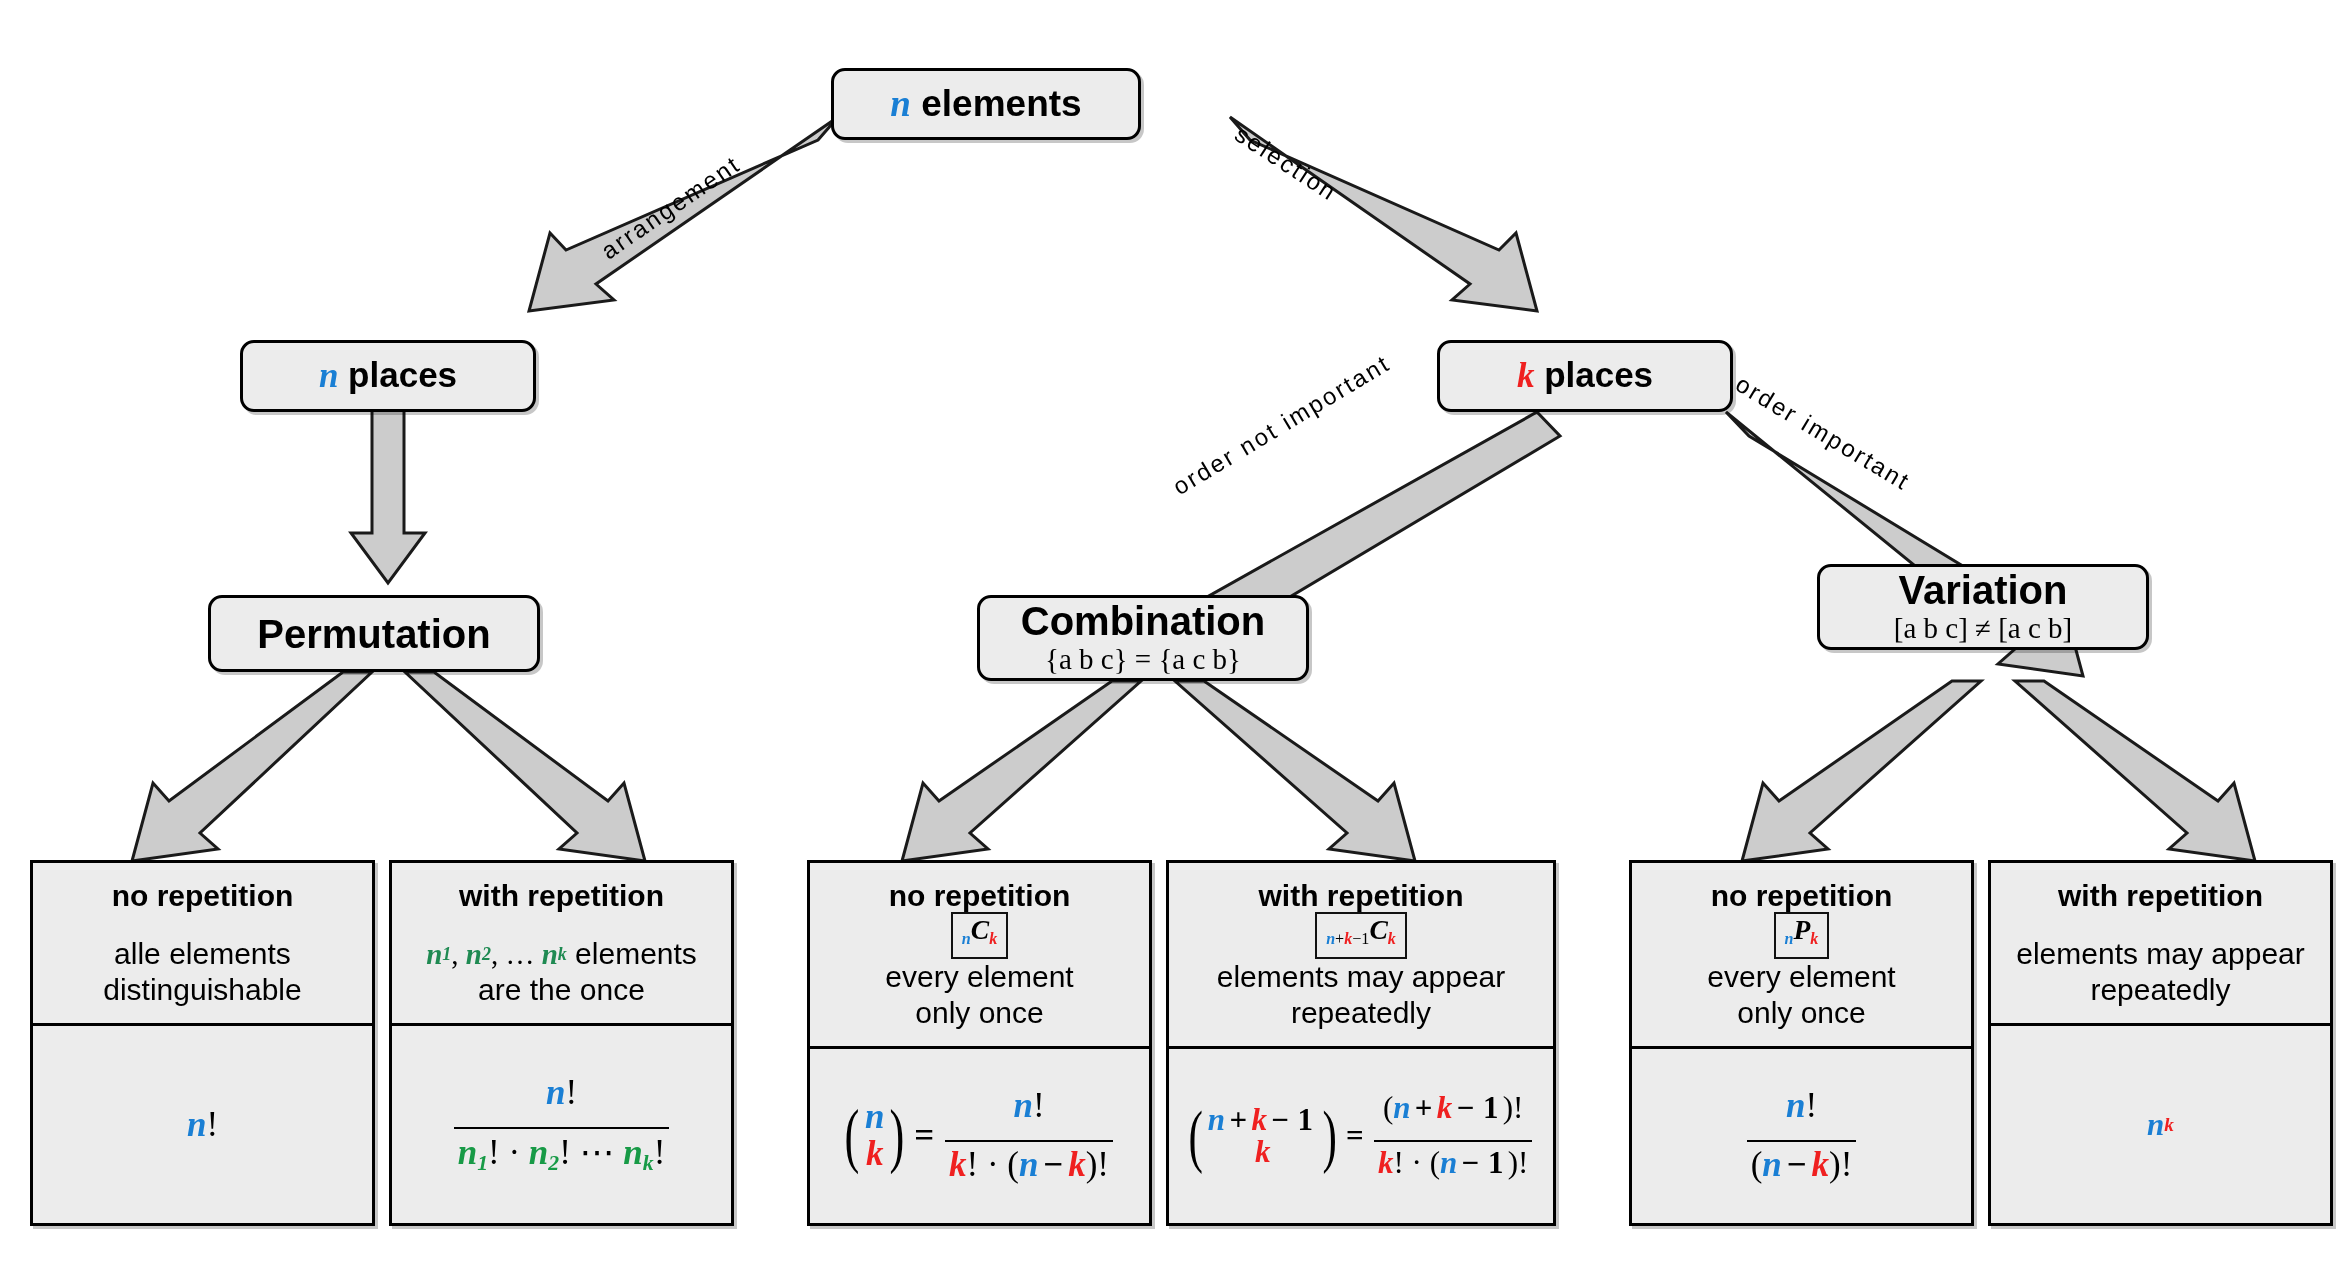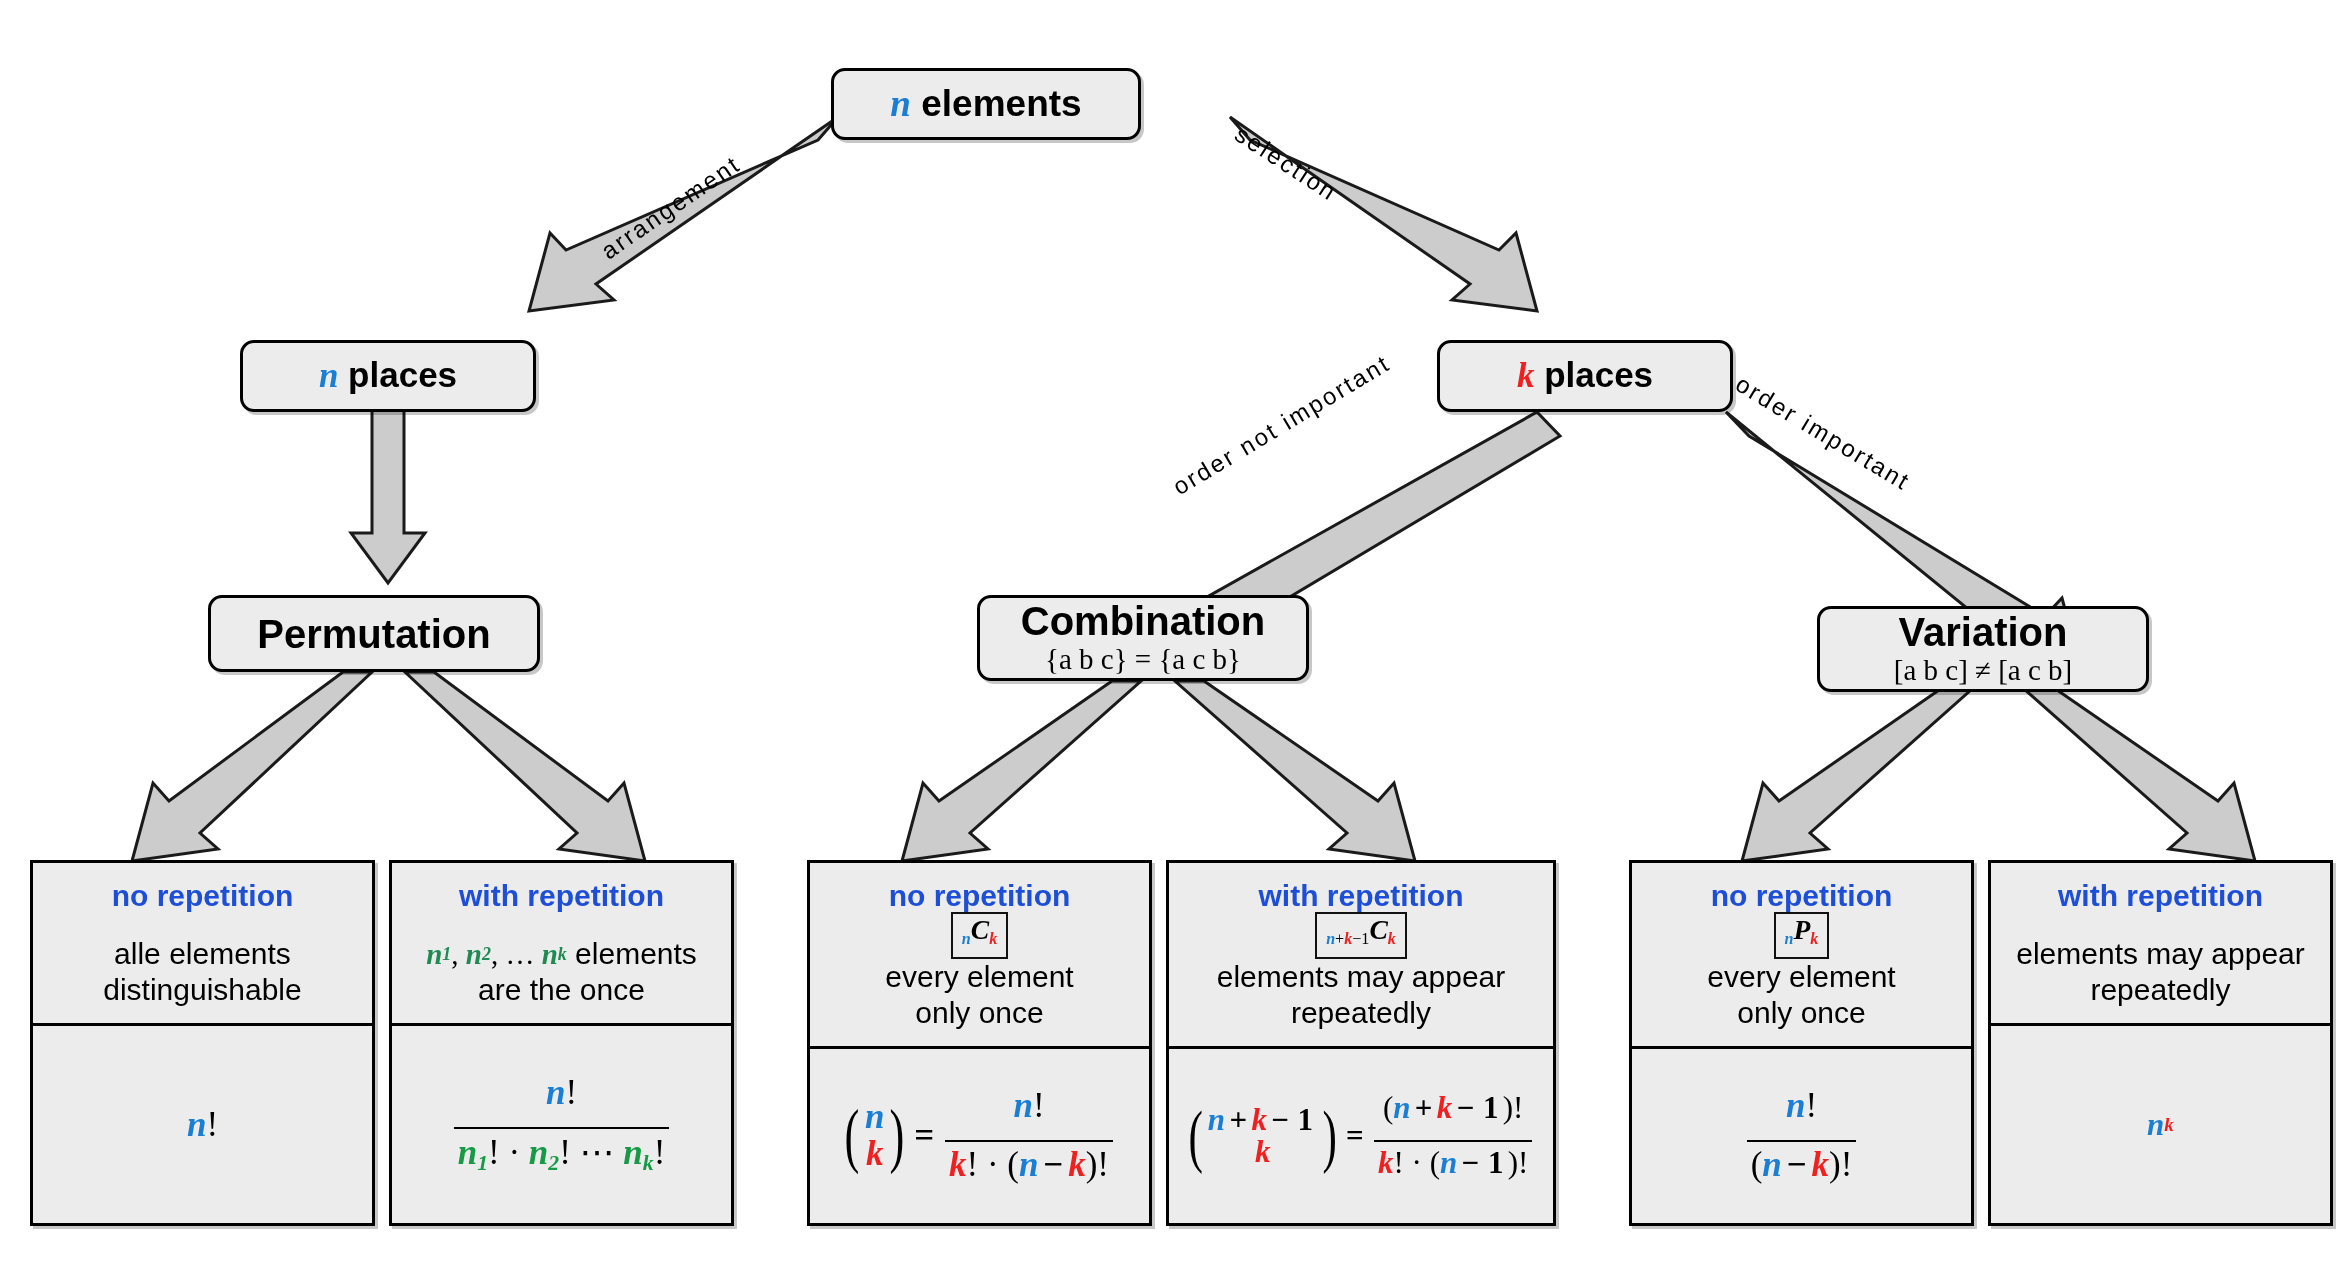--- a/index.html
+++ b/index.html
@@ -28,21 +28,21 @@
     background:#ececec;border:3px solid #000;border-radius:0;
     display:flex;flex-direction:column;
     box-shadow:3px 3px 0 rgba(0,0,0,.22);
   }
   .leaf .cell-top{
     flex:0 0 163px;border-bottom:3px solid #000;
     display:flex;flex-direction:column;align-items:center;
     padding-top:16px;box-sizing:border-box;
   }
   .leaf .cell-bot{flex:1 1 auto;display:flex;align-items:center;justify-content:center;}
-  .leaf .hdr{font-size:30px;font-weight:bold;color:#1d4ed8;line-height:1.1;}
+  .leaf .hdr{font-size:30px;font-weight:bold;color:#000000;line-height:1.1;}
   .leaf .desc{font-size:30px;color:#000;text-align:center;line-height:1.22;}
   .leaf .desc.push{margin-top:auto;margin-bottom:14px;}
   .leaf .badge{
     display:inline-block;border:2px solid #111;background:#ececec;
     padding:1px 9px 9px 9px;margin-top:0;
     font-family:"Liberation Serif",serif;font-size:26px;line-height:1.12;white-space:nowrap;
   }
 
   
   .math{font-family:"Liberation Serif",serif;font-size:33px;color:#000;
@@ -144,21 +144,21 @@
 
   <div class="node lvl3" style="left:208px;top:595px;width:332px;height:77px;">
     <div class="ttl">Permutation</div>
   </div>
 
   <div class="node lvl3" style="left:977px;top:595px;width:332px;height:86px;">
     <div class="ttl">Combination</div>
     <div class="sub">{a b c} = {a c b}</div>
   </div>
 
-  <div class="node lvl3" style="left:1817px;top:606px;width:332px;height:86px;">
+  <div class="node lvl3" style="left:1817px;top:564px;width:332px;height:86px;">
     <div class="ttl">Variation</div>
     <div class="sub">[a b c] ≠ [a c b]</div>
   </div>
 
   <div class="leaf" style="left:30px;top:860px;width:345px;height:366px;">
     <div class="cell-top">
       <div class="hdr">no repetition</div>
       <div class="desc push">
         <span>alle elements</span><br>
         <span>distinguishable</span>

